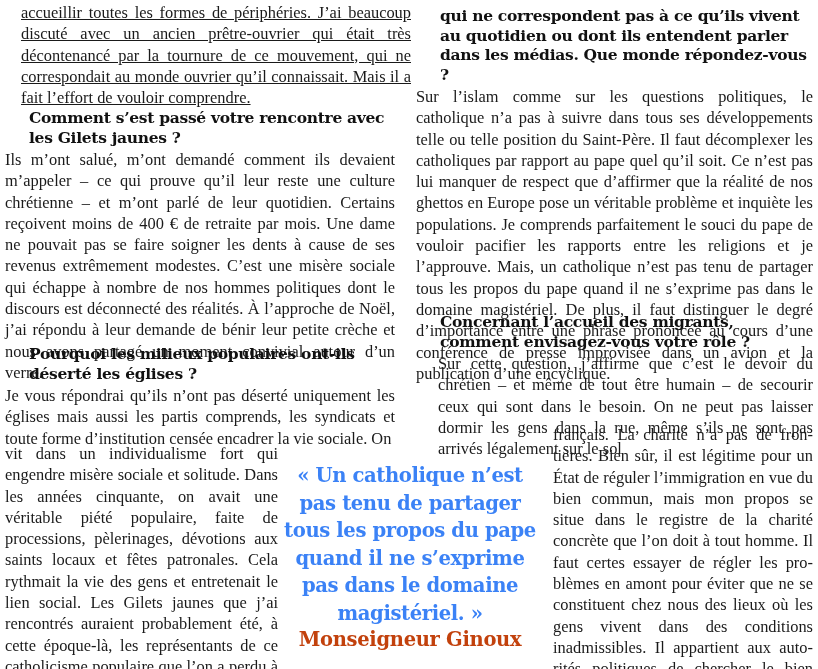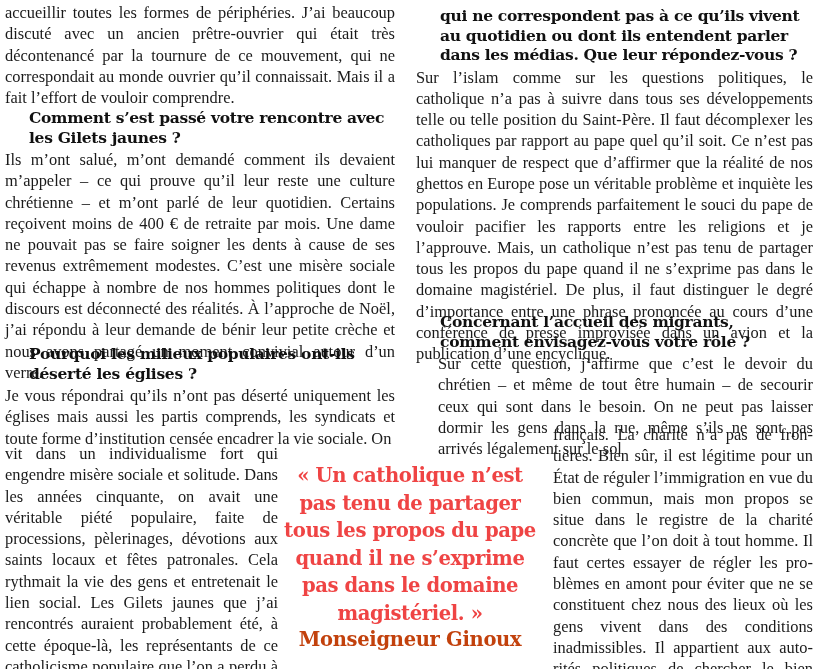--- a/index.html
+++ b/index.html
@@ -33,46 +33,46 @@
   }
   #pull .author {
     font-family: "DejaVu Serif", serif; font-weight: bold; color: #c2410c;
     font-size: 19.5px; margin-top: 0; letter-spacing: -0.3px;
   }
 </style>
 </head>
 <body>
 
 <div id="col-left" class="col">
-  <div class="blk" style="top:2px;left:0;width:390px;">
+  <div class="blk" style="top:2px;left:16px;width:390px;text-decoration:underline;">
     <p class="body">accueillir toutes les formes de périphéries. J’ai beaucoup dis­cuté avec un ancien prêtre-ouvrier qui était très décontenan­cé par la tournure de ce mouvement, qui ne correspondait au monde ouvrier qu’il connaissait. Mais il a fait l’effort de vouloir comprendre.</p>
   </div>
   <div class="blk" style="top:108px;left:0;width:390px;">
     <p class="q">Comment s’est passé votre rencontre avec les Gilets jaunes ?</p>
     <p class="body" style="margin-top:2px;">Ils m’ont salué, m’ont demandé comment ils devaient m’ap­peler – ce qui prouve qu’il leur reste une culture chrétienne – et m’ont parlé de leur quotidien. Certains reçoivent moins de 400 € de retraite par mois. Une dame ne pouvait pas se faire soigner les dents à cause de ses revenus extrêmement modestes. C’est une misère sociale qui échappe à nombre de nos hommes politiques dont le discours est déconnecté des réalités. À l’approche de Noël, j’ai répondu à leur demande de bénir leur petite crèche et nous avons partagé un moment convivial autour d’un verre.</p>
   </div>
   <div class="blk" style="top:344px;left:0;width:390px;">
     <p class="q">Pourquoi les milieux populaires ont-ils déserté les églises ?</p>
     <p class="body" style="margin-top:2px;">Je vous répondrai qu’ils n’ont pas déserté uniquement les églises mais aussi les partis comprends, les syndicats et toute forme d’institution censée encadrer la vie sociale. On</p>
   </div>
   <div class="blk narrow" style="top:443px;left:0;width:273px;">
     <p class="body">vit dans un individualisme fort qui engendre misère sociale et solitude. Dans les années cinquante, on avait une véritable piété populaire, faite de processions, pèlerinages, dévotions aux saints locaux et fêtes patronales. Cela rythmait la vie des gens et entre­tenait le lien social. Les Gilets jaunes que j’ai rencontrés auraient probable­ment été, à cette époque-là, les repré­sentants de ce catholicisme populaire que l’on a perdu à cause d’un intel­lectualisme trop accentué à partir des</p>
   </div>
 </div>
 
 <div id="col-right" class="col">
   <div class="blk" style="top:6px;left:0;width:397px;">
-    <p class="q">qui ne correspondent pas à ce qu’ils vivent au quotidien ou dont ils entendent parler dans les médias. Que leur répondez-vous ?</p>
+    <p class="q">qui ne correspondent pas à ce qu’ils vivent au quotidien ou dont ils entendent parler dans les médias. Que monde répondez-vous ?</p>
     <p class="body" style="margin-top:2px;">Sur l’islam comme sur les questions politiques, le catholique n’a pas à suivre dans tous ses développements telle ou telle position du Saint-Père. Il faut décomplexer les catholiques par rapport au pape quel qu’il soit. Ce n’est pas lui man­quer de respect que d’affirmer que la réalité de nos ghettos en Europe pose un véritable problème et inquiète les popu­lations. Je comprends parfaitement le souci du pape de vou­loir pacifier les rapports entre les religions et je l’approuve. Mais, un catholique n’est pas tenu de partager tous les propos du pape quand il ne s’exprime pas dans le domaine magisté­riel. De plus, il faut distinguer le degré d’importance entre une phrase prononcée au cours d’une conférence de presse improvisée dans un avion et la publication d’une encyclique.</p>
   </div>
   <div class="blk" style="top:312px;left:0;width:397px;">
     <p class="q">Concernant l’accueil des migrants, comment envisagez-vous votre rôle ?</p>
     <p class="body" style="margin-top:2px;margin-left:22px;">Sur cette question, j’affirme que c’est le devoir du chrétien – et même de tout être humain – de secourir ceux qui sont dans le besoin. On ne peut pas laisser dormir les gens dans la rue, même s’ils ne sont pas arrivés légalement sur le sol</p>
   </div>
   <div class="blk narrow" style="top:424px;left:137px;width:260px;">
     <p class="body">français. La charité n’a pas de fron­tières. Bien sûr, il est légitime pour un État de réguler l’immigration en vue du bien commun, mais mon propos se situe dans le registre de la charité concrète que l’on doit à tout homme. Il faut certes essayer de régler les pro­blèmes en amont pour éviter que ne se constituent chez nous des lieux où les gens vivent dans des conditions inadmissibles. Il appartient aux auto­rités politiques de chercher le bien commun. Je me limite, pour ma part,</p>
   </div>
 </div>
 
 <div id="pull">
-  <p class="quote" style="color: #ef4444;">« Un catholique n’est pas tenu de partager tous les propos du pape quand il ne s’exprime pas dans le domaine magistériel. »</p>
+  <p class="quote" style="color: #3b82f6;">« Un catholique n’est pas tenu de partager tous les propos du pape quand il ne s’exprime pas dans le domaine magistériel. »</p>
   <div class="author">Monseigneur Ginoux</div>
 </div>
 
 </body></html>

